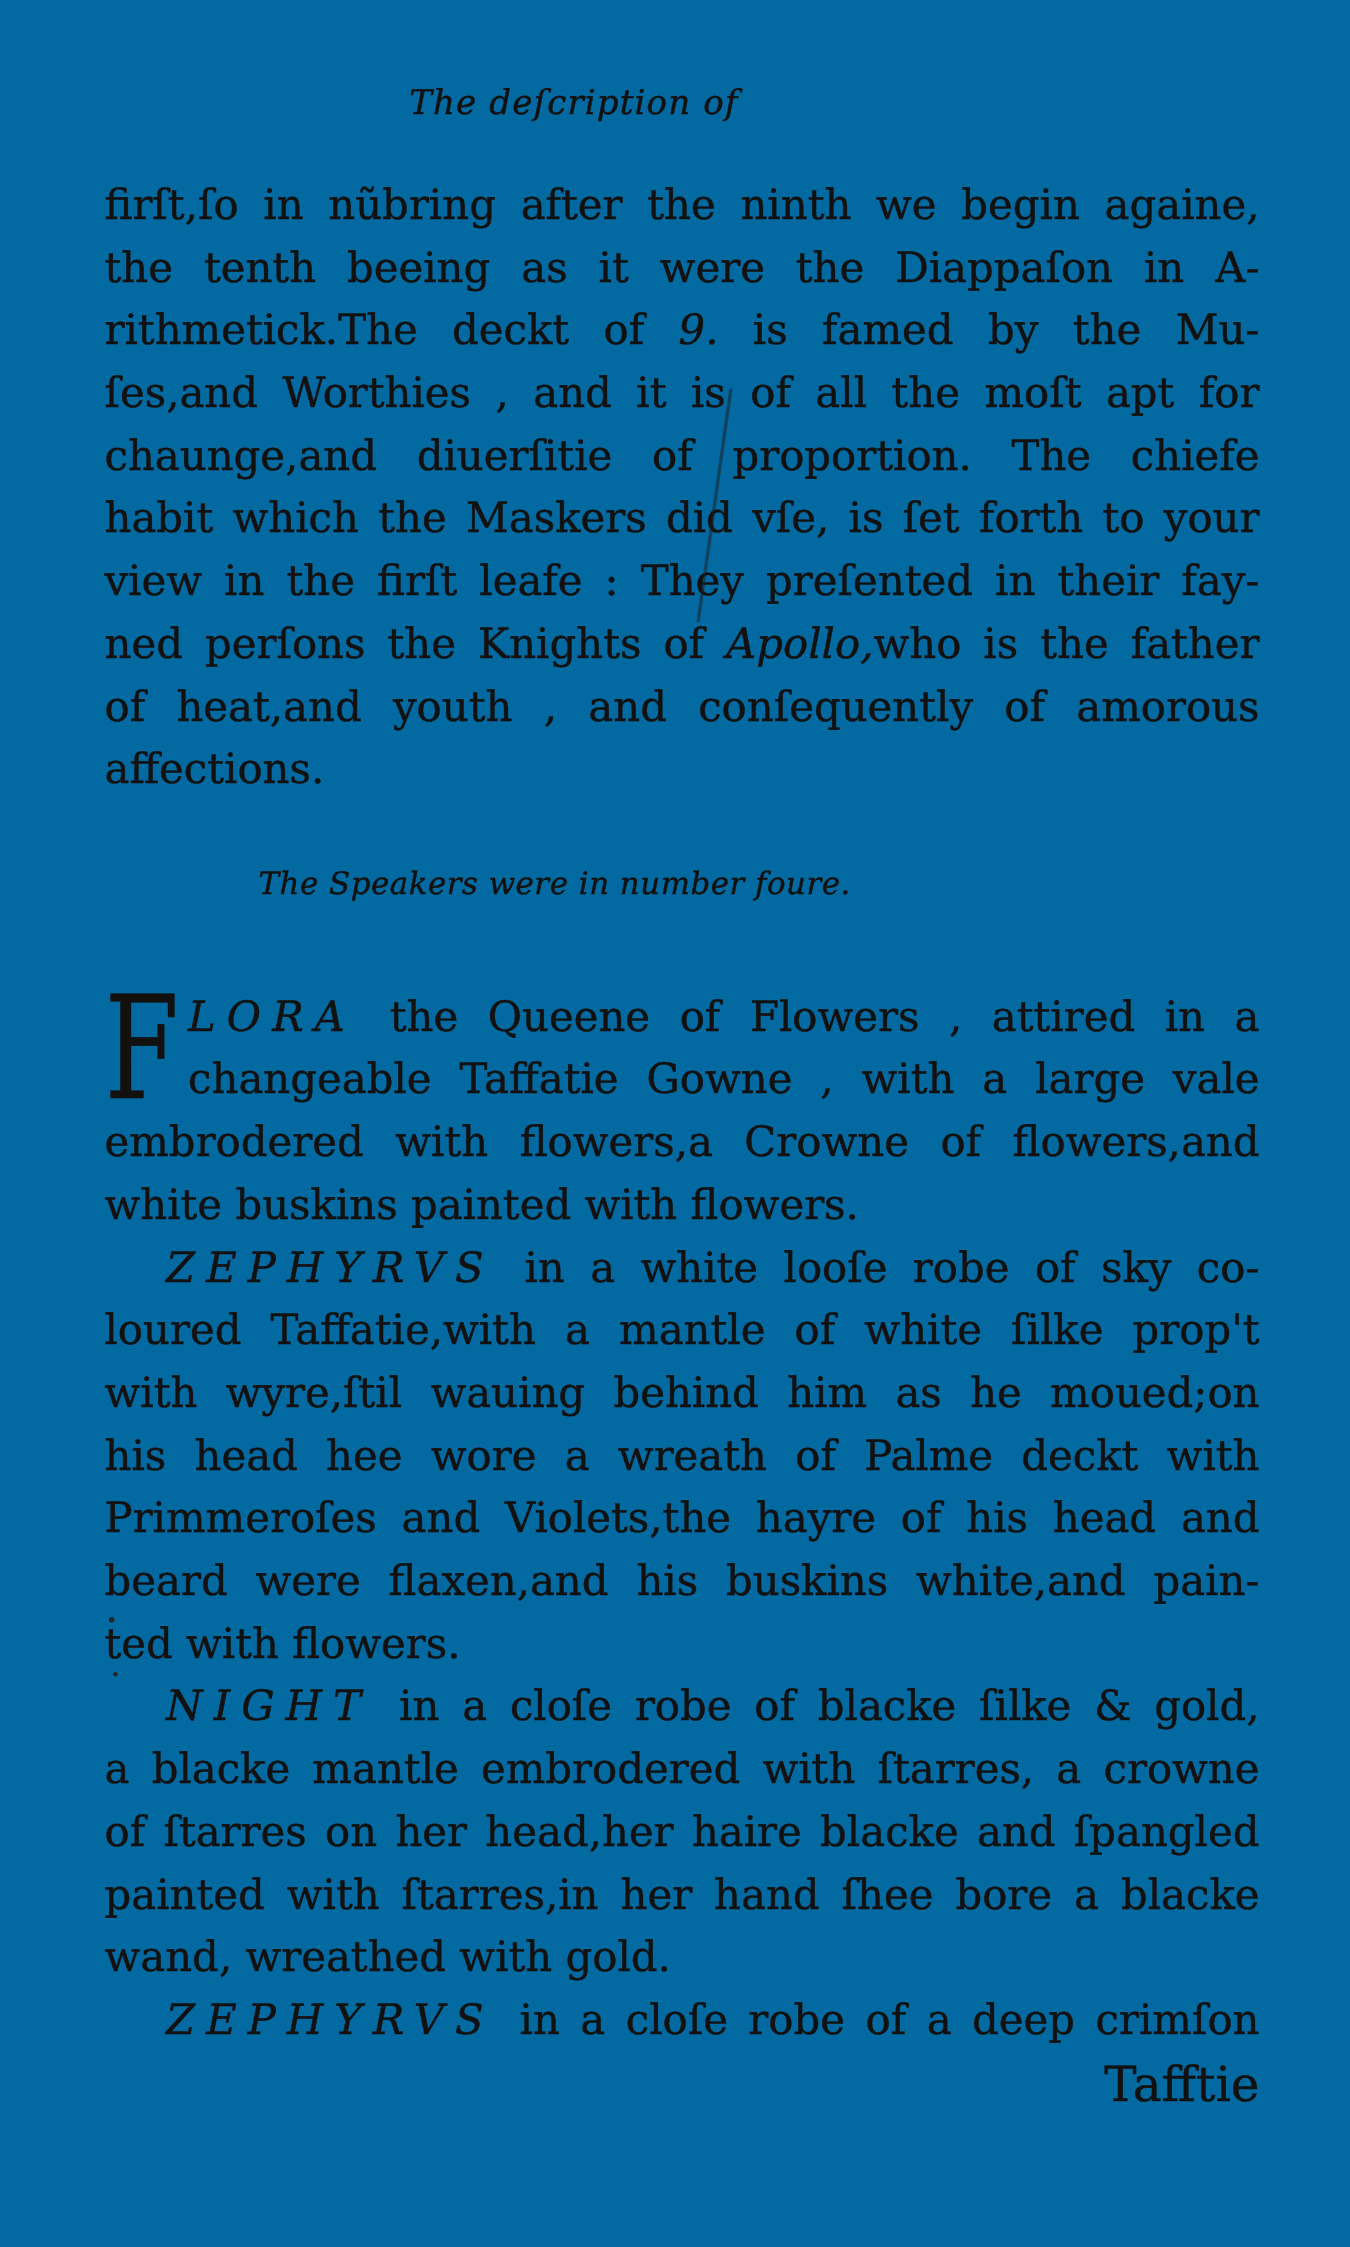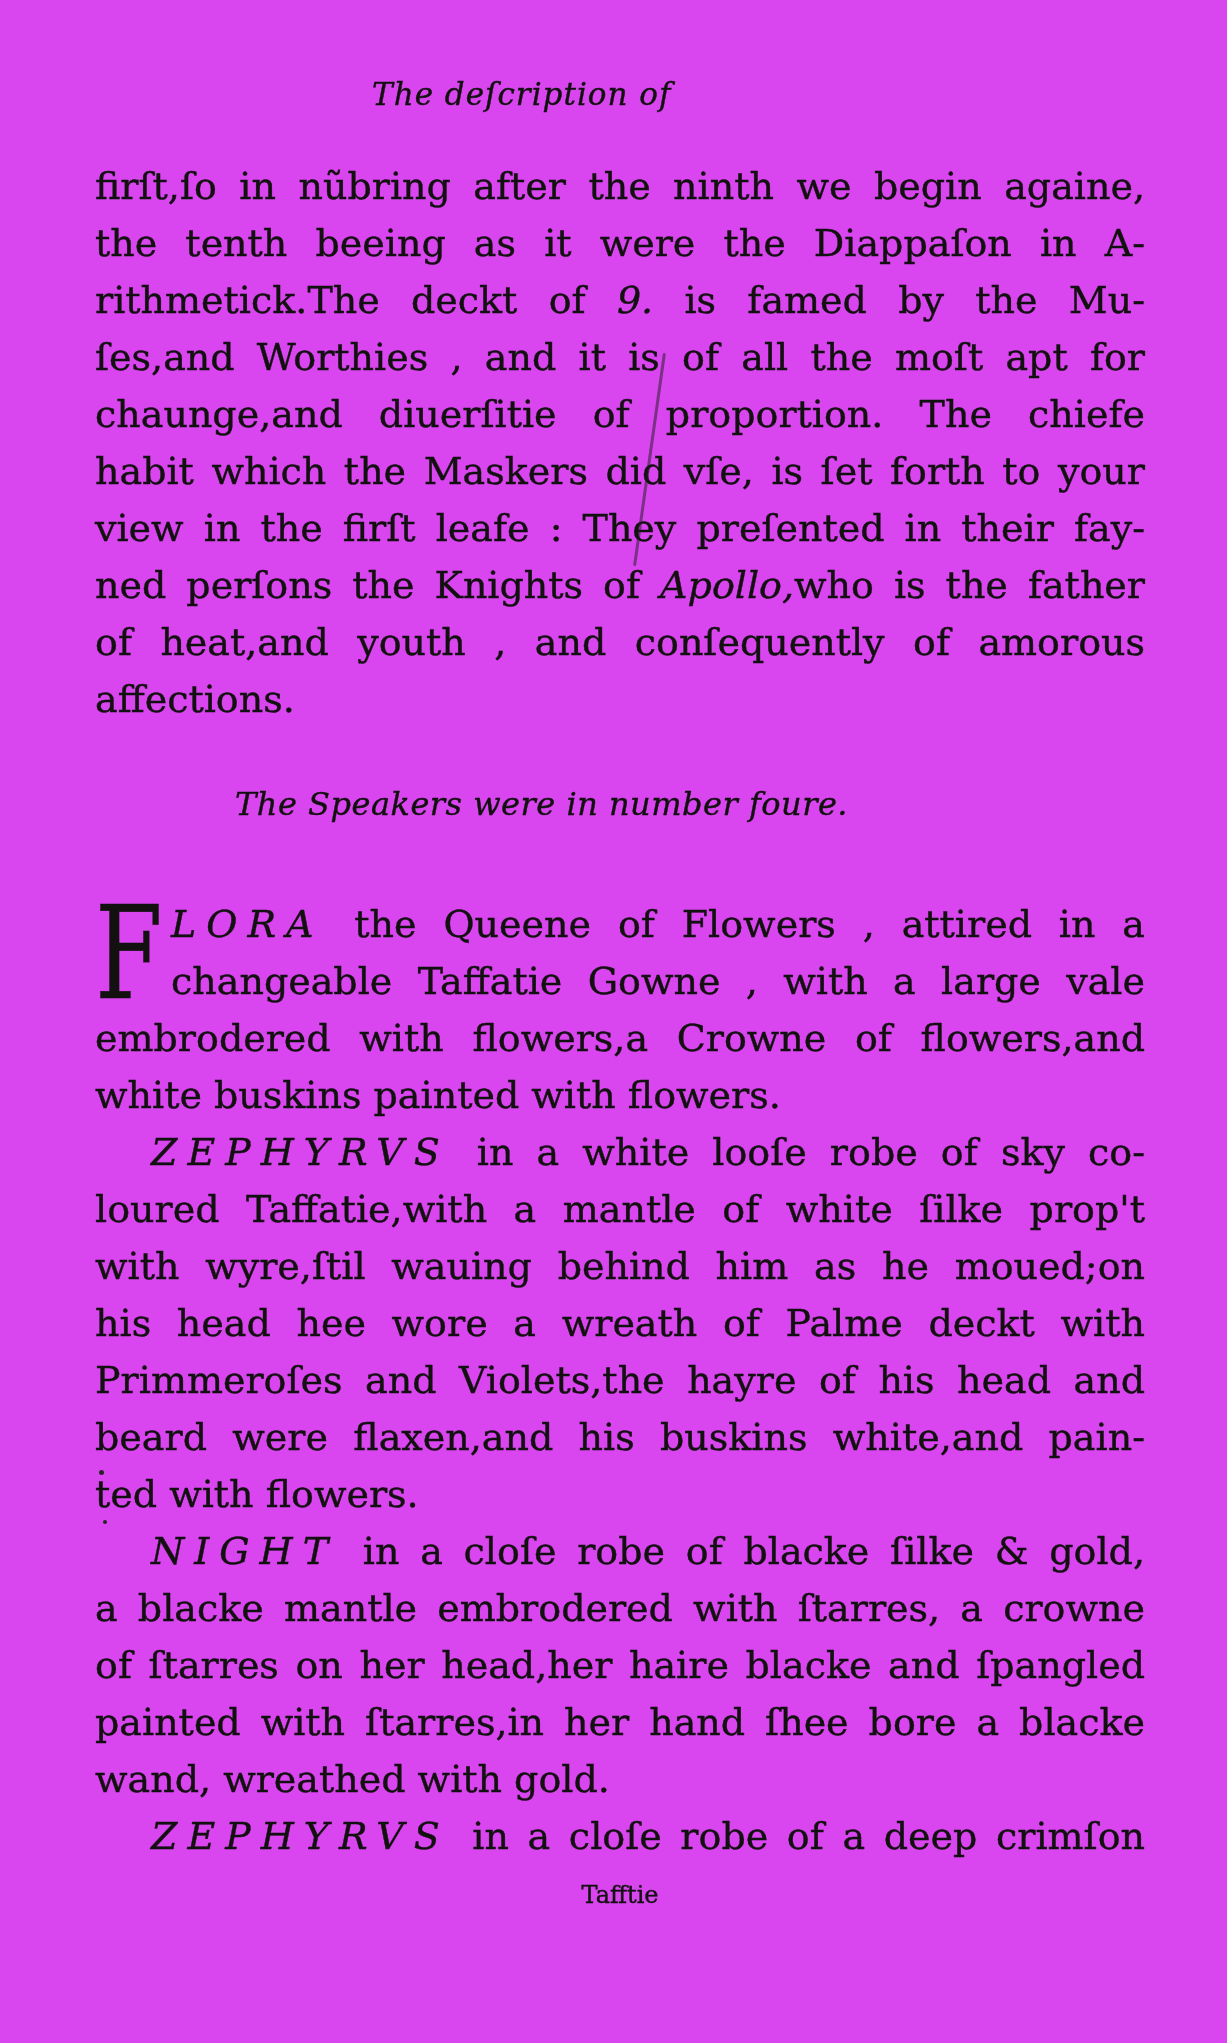--- a/index.html
+++ b/index.html
@@ -1,19 +1,19 @@
 <!DOCTYPE html>
 <html><head>
 <meta charset="utf-8">
 <style>
   html,body{margin:0;padding:0;background:#ffffff;}
   .page{
     position:relative;
     width:1227px;height:2043px;
-    background:#d946ef;
+    background:#0369a1;
     color:#121110;
     font-family:"DejaVu Serif","Liberation Serif",serif;
     overflow:hidden;
     -webkit-text-stroke:0.4px currentColor;
   }
   .running-header{
     position:absolute;top:76px;left:372px;
     font-style:italic;font-size:31px;letter-spacing:1px;
     white-space:nowrap;
   }
@@ -32,27 +32,27 @@
   .name{font-style:italic;letter-spacing:10px;margin-right:4px;}
   .dropcap{
     float:left;width:60px;height:110px;
     font-size:130px;line-height:110px;
     margin:2px 16px 0 0;
     transform:scaleX(0.75);transform-origin:0 0;
     letter-spacing:0;
   }
   .section-heading{
     margin:56px 0 72px 140px;
-    font-style:italic;font-size:32px;line-height:40px;
+    font-style:italic;font-size:28px;line-height:40px;
     letter-spacing:0.5px;
   }
   .catchword{
-    text-align:center;
+    text-align:right;
     margin-top:2px;
-    font-size:24px;
+    font-size:44px;
   }
   .scratch{
     position:absolute;left:648px;top:352px;
     width:3px;height:215px;
     background:#1c1c1c;opacity:0.5;
     transform:rotate(8deg);border-radius:2px;
   }
   .speck1,.speck2{
     position:absolute;background:#262626;border-radius:50%;
   }

